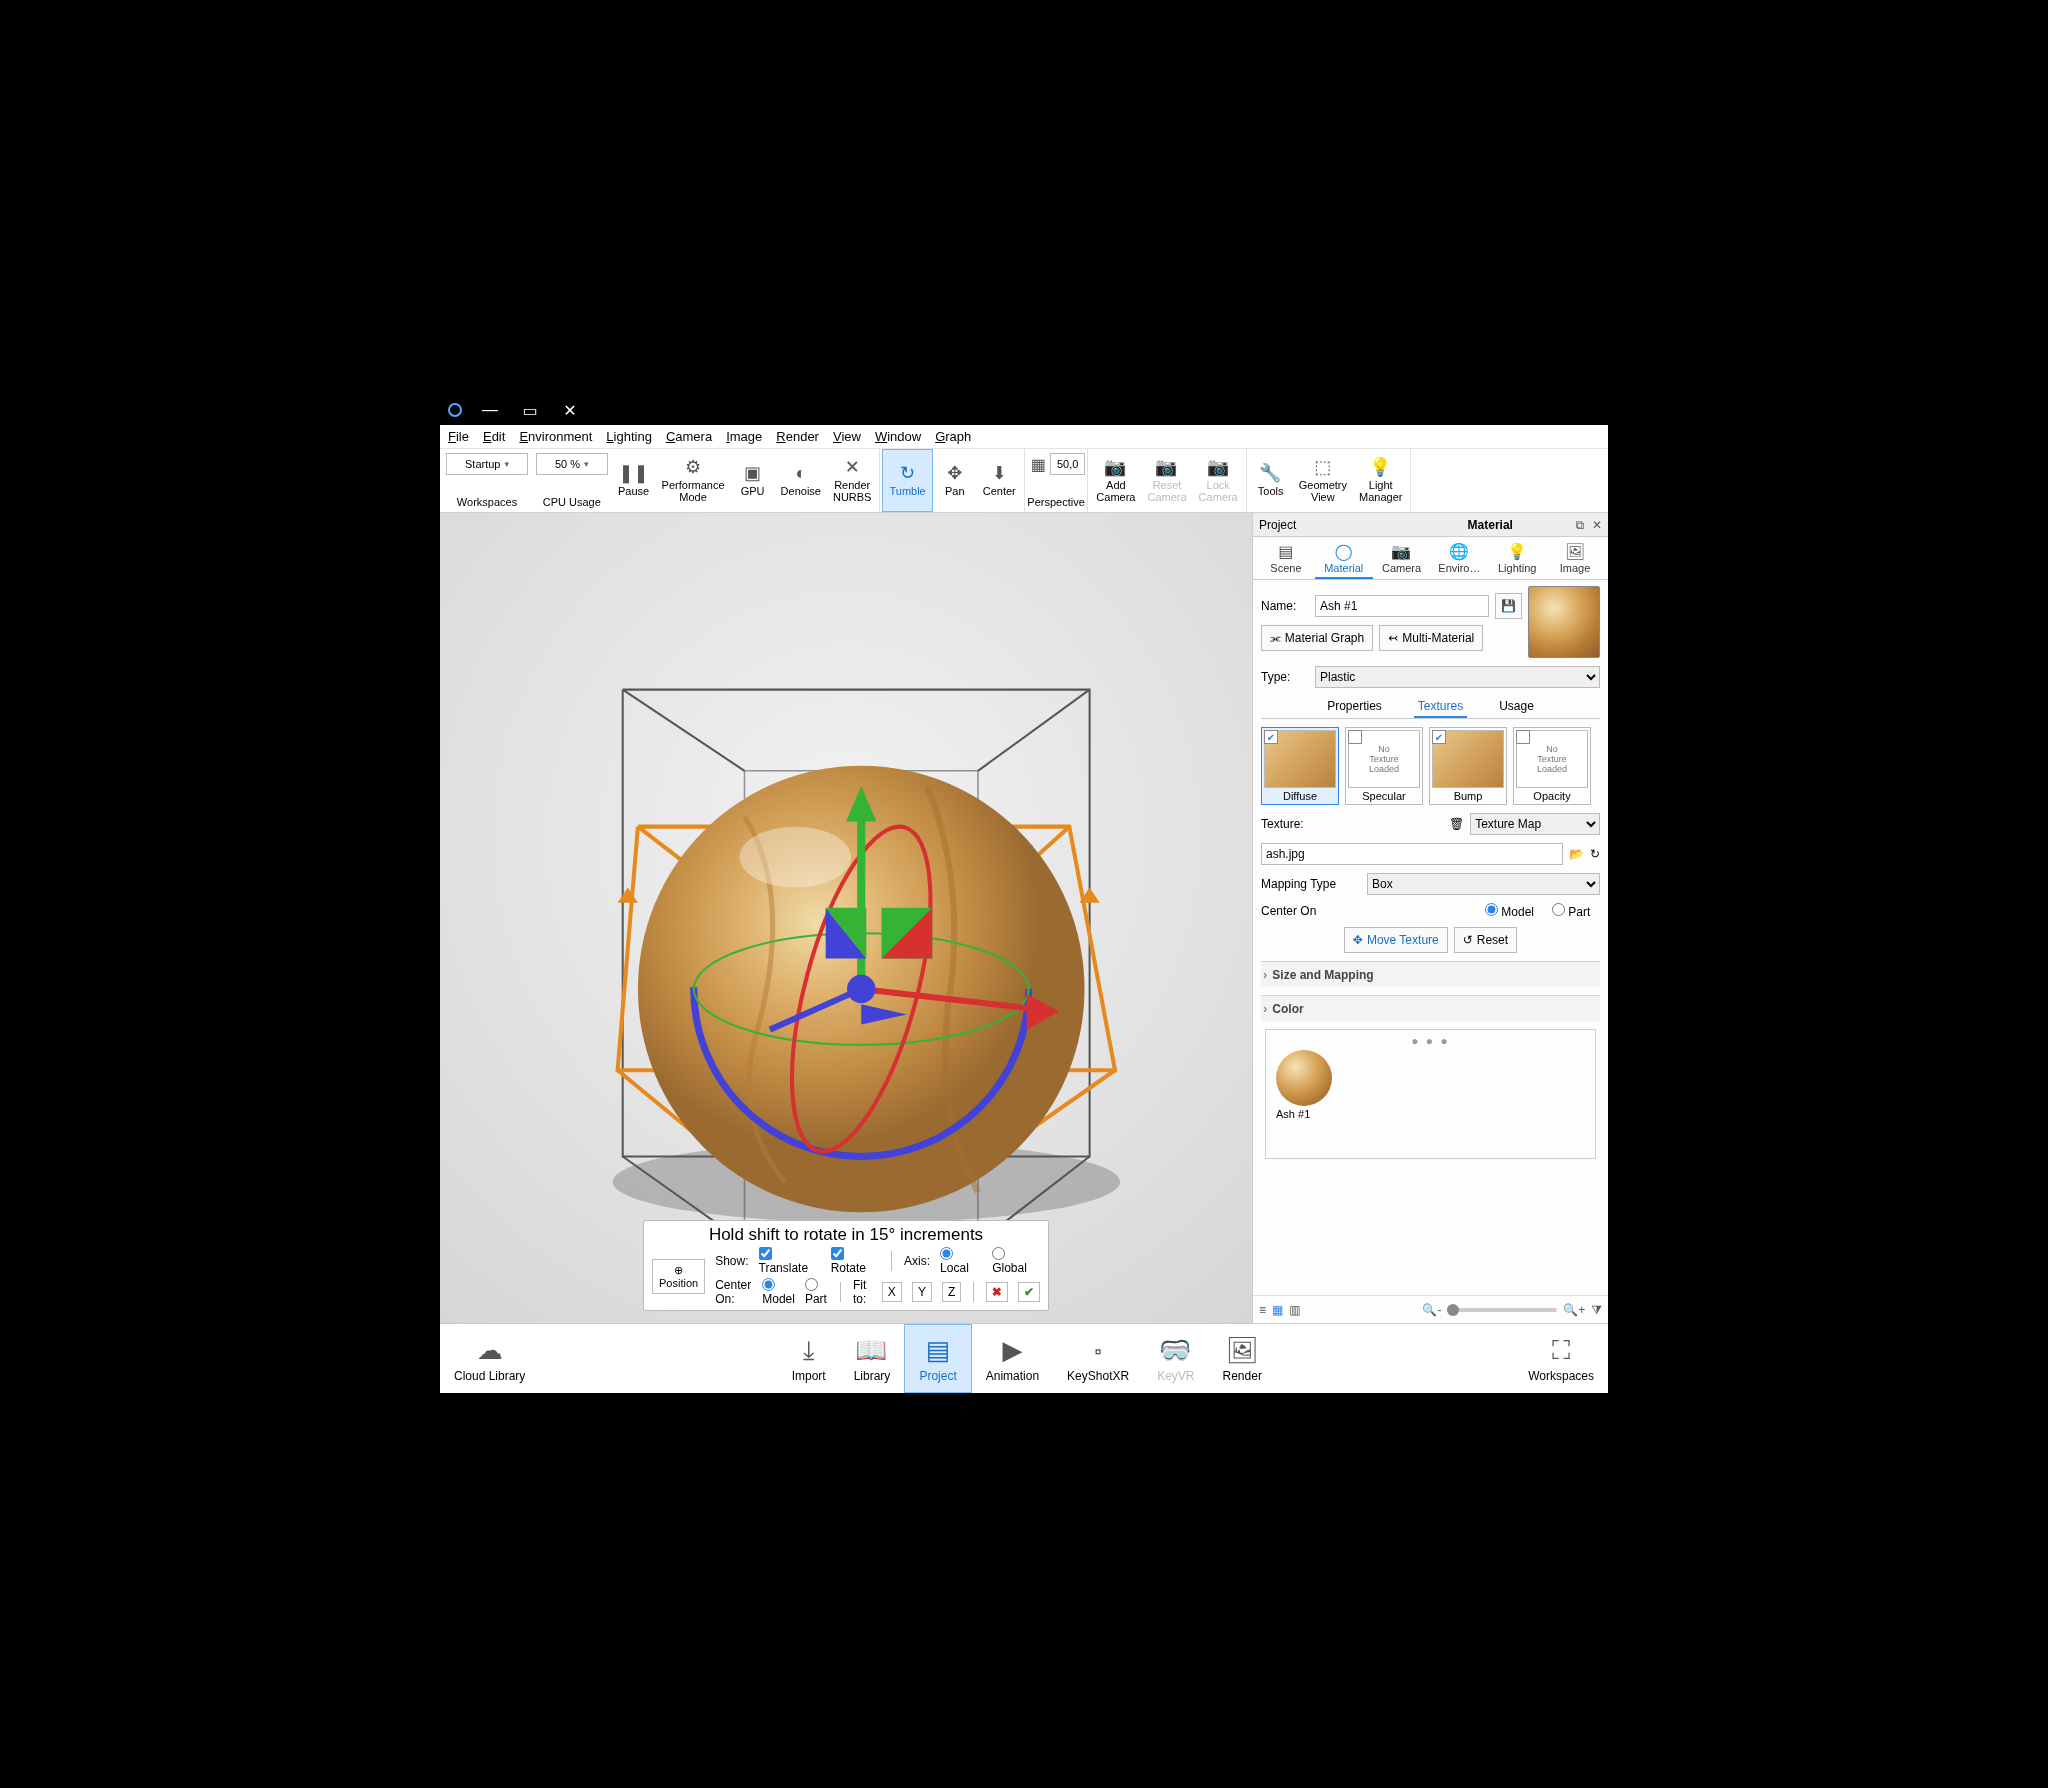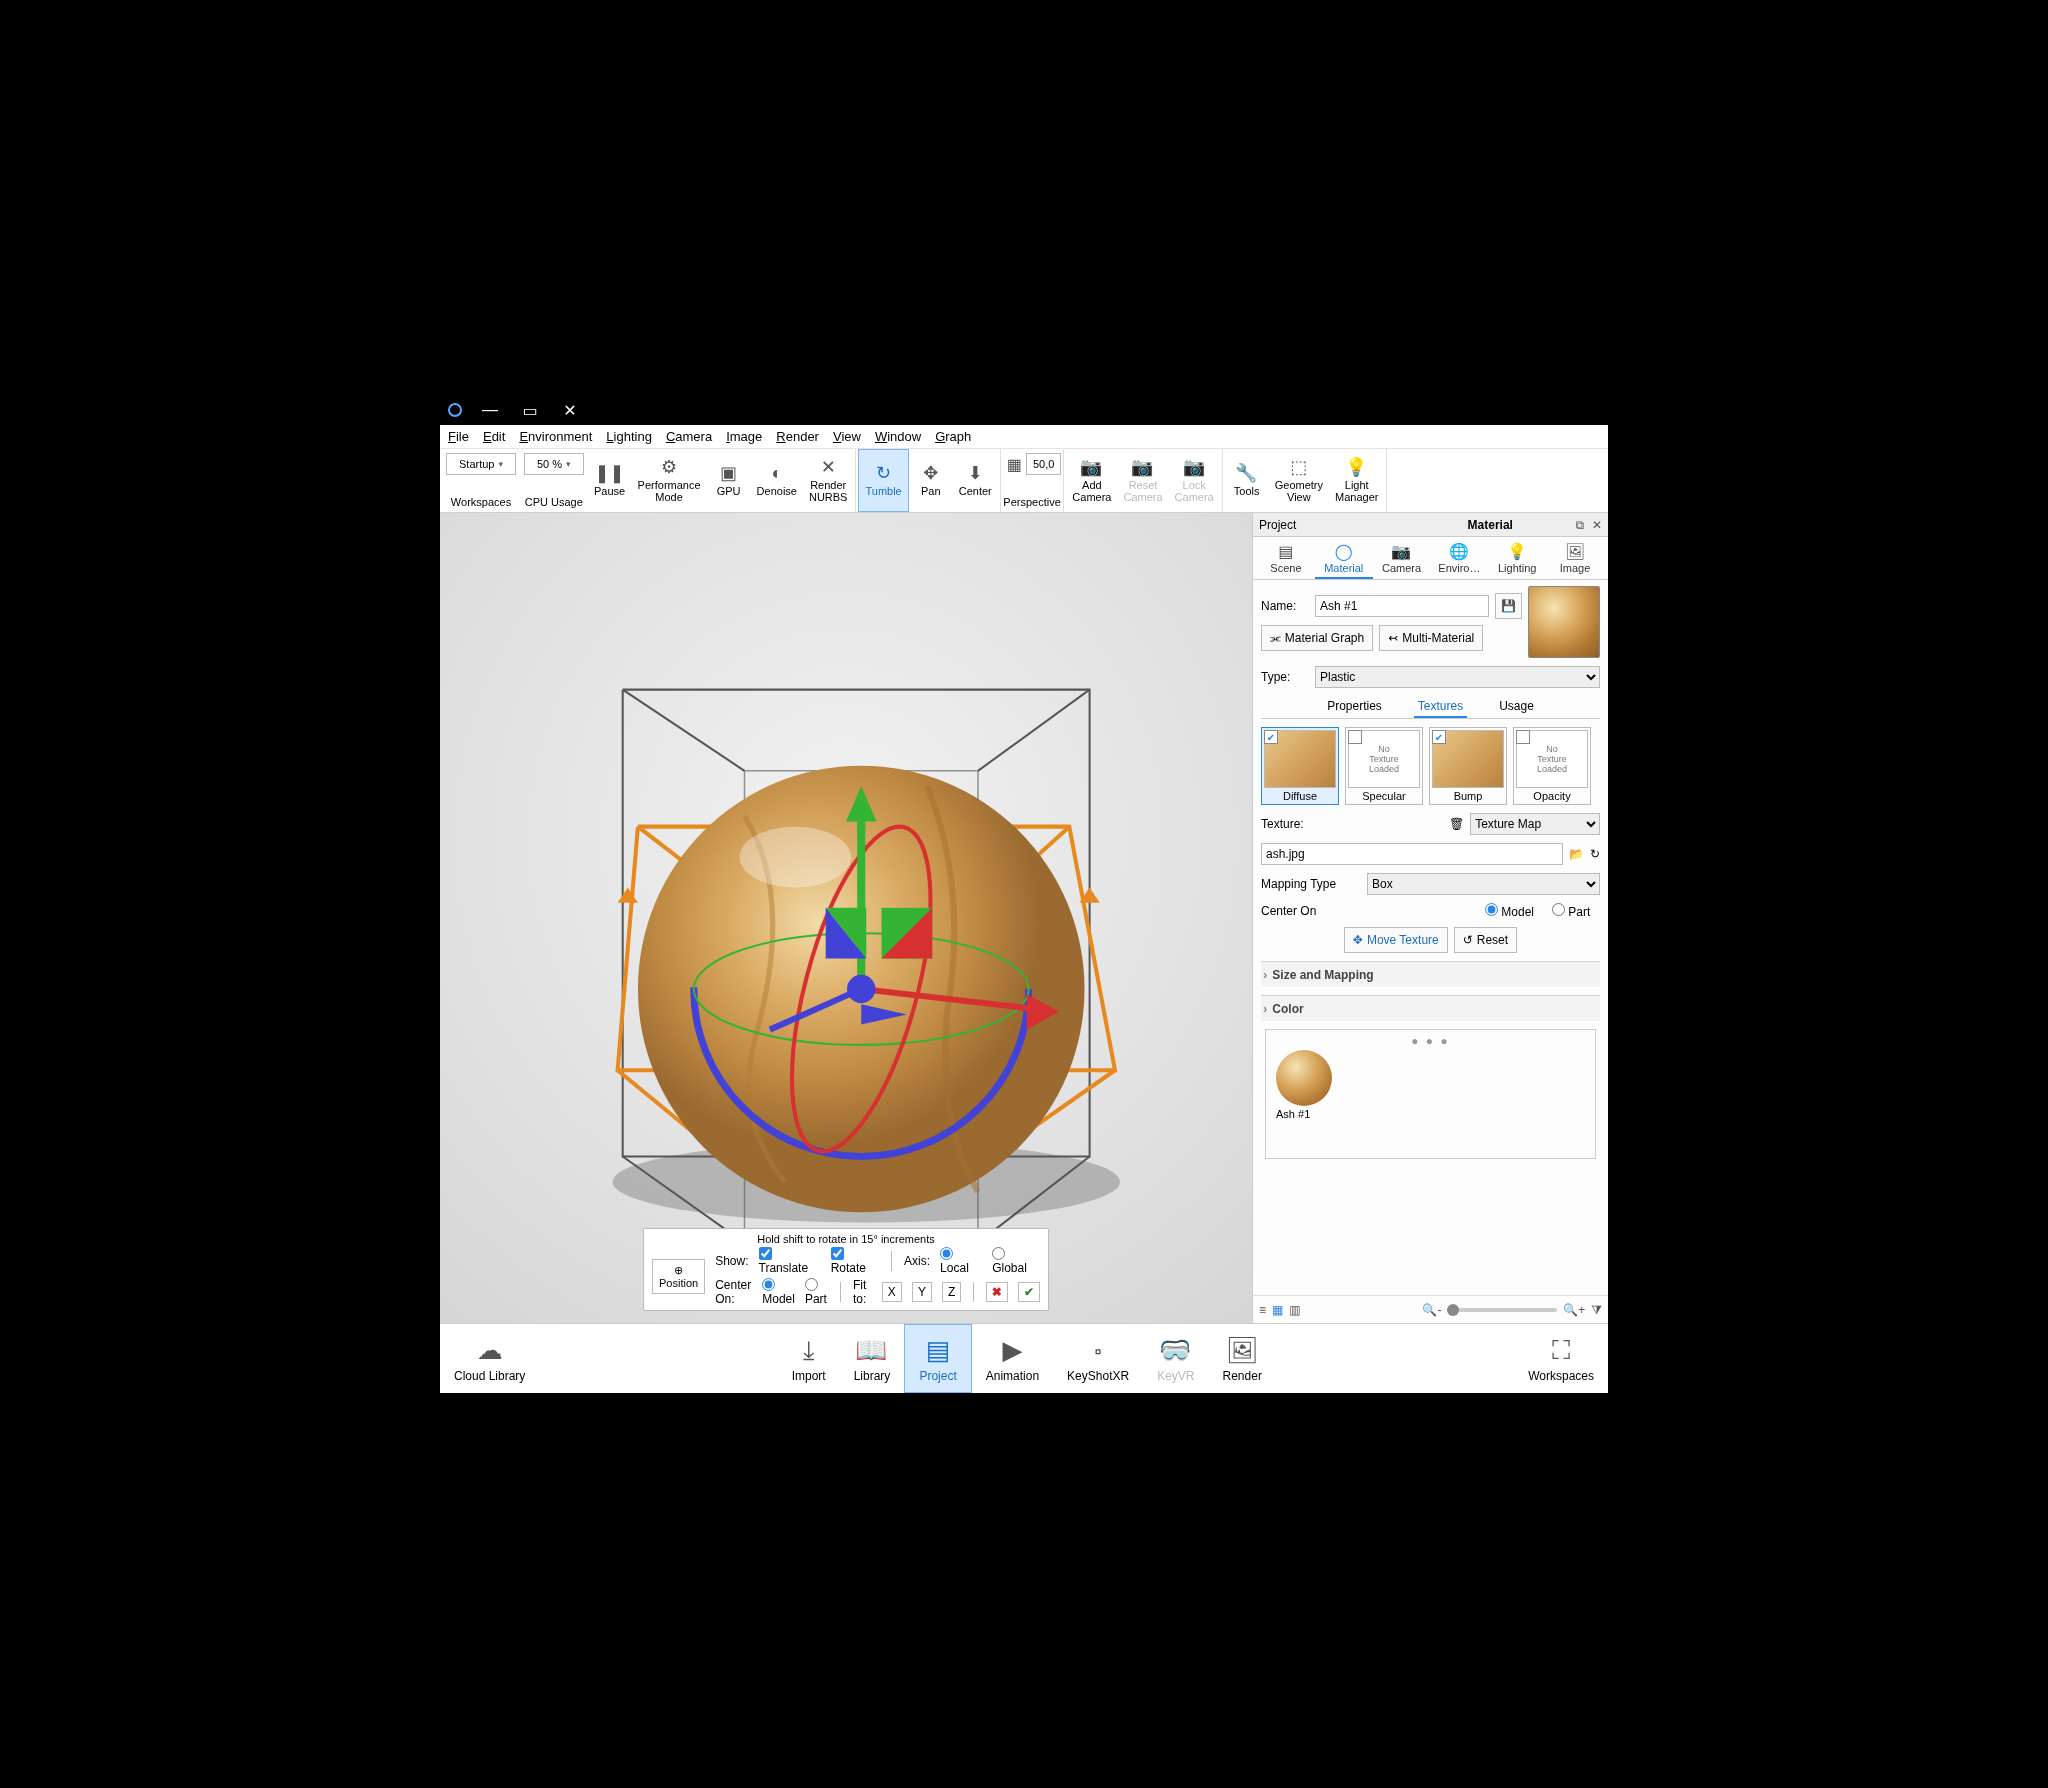--- a/index.html
+++ b/index.html
@@ -12,21 +12,21 @@
 .menubar { height: 24px; background: #fff; border-bottom: 1px solid #e5e5e5; display: flex; align-items: center; padding: 0 8px; font-size: 13px; gap: 14px; }
 .menubar span { cursor: pointer; }
 .menubar span::first-letter { text-decoration: underline; }
 .toolbar { height: 64px; background: #fff; border-bottom: 1px solid #d0d0d0; display: flex; align-items: stretch; font-size: 11px; }
 .tool-group { display: flex; align-items: stretch; border-right: 1px solid #e0e0e0; padding: 0 2px; }
 .tool-btn { display: flex; flex-direction: column; align-items: center; justify-content: center; padding: 0 6px; gap: 4px; cursor: pointer; min-width: 44px; }
 .tool-btn.active { background: #d6eaff; border: 1px solid #7bb6f0; color: #1a6fc4; }
 .tool-btn .icon { font-size: 18px; line-height: 18px; color: #555; }
 .tool-btn.active .icon { color: #1a6fc4; }
 .tool-btn .lbl { text-align: center; line-height: 1.05; }
-.tool-dropdown { height: 22px; border: 1px solid #b8b8b8; margin: 4px 4px 0 4px; padding: 0 12px; display: flex; align-items: center; font-size: 11px; gap: 4px; cursor: pointer; }
+.tool-dropdown { height: 22px; border: 1px solid #b8b8b8; margin: 4px 4px 0 4px; padding: 0 18px; display: flex; align-items: center; font-size: 11px; gap: 4px; cursor: pointer; }
 .tool-dropdown::after { content: "▾"; font-size: 9px; color: #666; }
 .tool-numbox { height: 22px; border: 1px solid #b8b8b8; margin: 4px 4px 0 4px; padding: 0 6px; display: flex; align-items: center; font-size: 11px; }
 .disabled { color: #bbb !important; }
 .disabled .icon { color: #ccc !important; }
 
 .content { flex: 1; display: flex; overflow: hidden; }
 .viewport { flex: 1; background: radial-gradient(circle at 50% 40%, #f2f2f2 0%, #d6d6d6 100%); position: relative; border-right: 1px solid #ccc; }
 .viewport svg { position: absolute; top: 0; left: 0; width: 100%; height: 100%; }
 
 .overlay-panel { position: absolute; bottom: 12px; left: 50%; transform: translateX(-50%); background: #fff; border: 1px solid #bbb; border-radius: 2px; padding: 4px 8px; font-size: 12px; display: flex; flex-direction: column; align-items: center; gap: 2px; }
@@ -252,21 +252,21 @@
         <circle cx="415" cy="450" r="14" fill="#4242d6"></circle>
 
         <rect x="435" y="370" width="50" height="50" fill="#34b334"></rect>
         <polygon points="435,420 485,370 485,420" fill="#d63030"></polygon>
         <polygon points="380,370 420,420 380,420" fill="#4242d6"></polygon>
         <polygon points="380,370 420,420 420,370" fill="#34b334"></polygon>
         <polygon points="415,465 460,475 415,485" fill="#4242d6"></polygon>
       </svg>
 
       <div class="overlay-panel">
-        <div style="font-size:11px;">Hold shift to rotate in 15° increments</div>
+        <div style="font-size:17px;">Hold shift to rotate in 15° increments</div>
         <div class="overlay-row">
           <div class="pos-btn">
             <span>⊕</span>
             <span>Position</span>
           </div>
           <div style="display:flex;flex-direction:column;gap:3px;">
             <div class="overlay-row">
               <span>Show:</span>
               <label><input type="checkbox" checked="" style=""><span>Translate</span></label>
               <label><input type="checkbox" checked="" style=""><span>Rotate</span></label>

